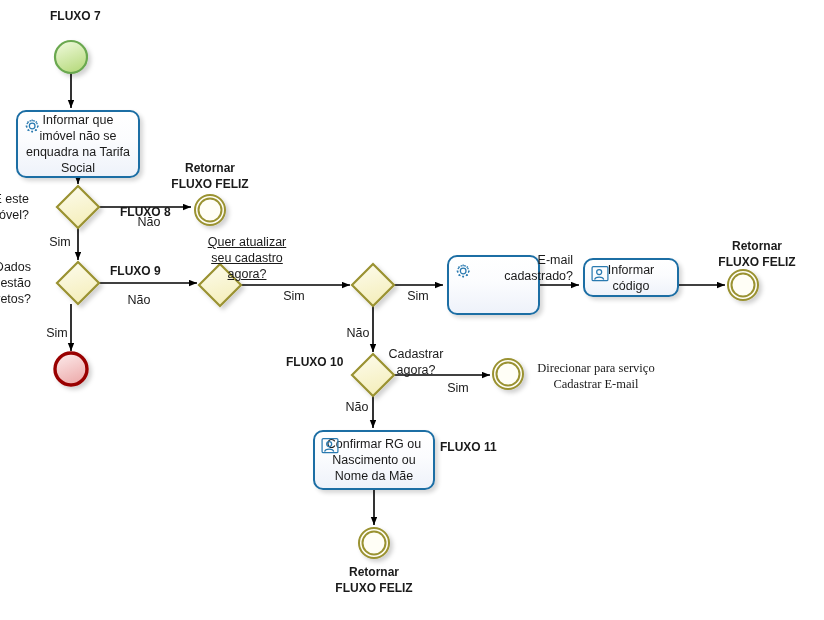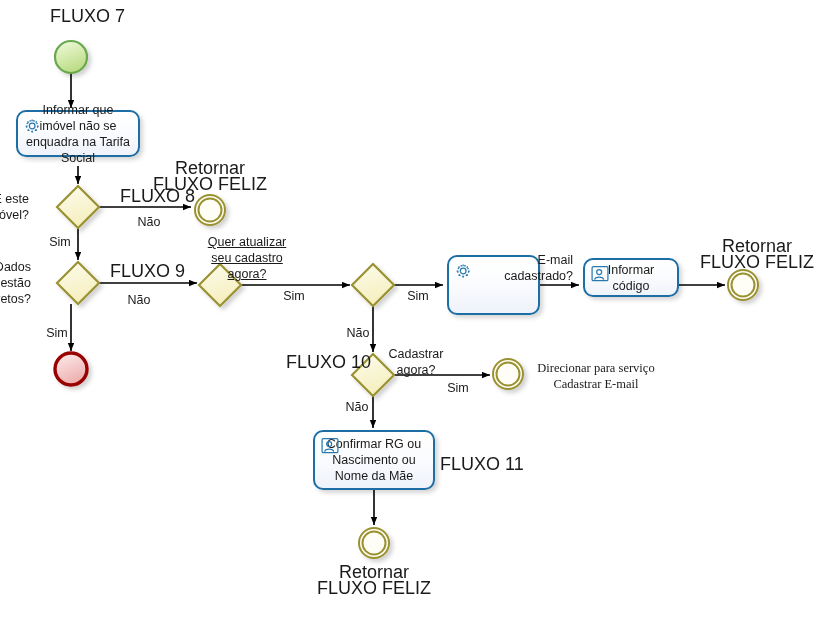--- a/index.html
+++ b/index.html
@@ -27,22 +27,22 @@
   .lbl {
     position: absolute;
     font-family: "Liberation Sans", sans-serif;
     font-size: 12.5px;
     color: #1a1a1a;
     line-height: 16px;
     white-space: pre;
     text-align: center;
   }
   .lbl.bold {
-    font-weight: normal;
-    font-size: 18px;
+    font-weight: bold;
+    font-size: 12px;
   }
   .taskbox {
     position: absolute;
     box-sizing: border-box;
     border: 2px solid #1c6ea4;
     border-radius: 10px;
     background: linear-gradient(180deg, #ffffff 0%, #fbfcfe 45%, #eef2fa 100%);
     box-shadow: 3px 3px 4px rgba(0,0,0,0.16);
     display: flex;
     align-items: center;
@@ -121,21 +121,21 @@
         <circle cx="743" cy="285" r="15" fill="#fffef6" stroke="#9a9231" stroke-width="2" filter="url(#softshadow)"></circle>
         <circle cx="743" cy="285" r="11.5" fill="#fffef6" stroke="#9a9231" stroke-width="2"></circle>
         <circle cx="508" cy="374" r="15" fill="#fffef6" stroke="#9a9231" stroke-width="2" filter="url(#softshadow)"></circle>
         <circle cx="508" cy="374" r="11.5" fill="#fffef6" stroke="#9a9231" stroke-width="2"></circle>
         <circle cx="374" cy="543" r="15" fill="#fffef6" stroke="#9a9231" stroke-width="2" filter="url(#softshadow)"></circle>
         <circle cx="374" cy="543" r="11.5" fill="#fffef6" stroke="#9a9231" stroke-width="2"></circle>
       </g>
   </svg>
 
   <div id="tasks-container">
-      <div class="taskbox" style="left: 16px; top: 110px; width: 124px; height: 47px;">
+      <div class="taskbox" style="left: 16px; top: 110px; width: 124px; height: 68px;">
         <span class="taskicon"><svg viewBox="0 0 24 24" width="20" height="20" aria-hidden="true">
   <g fill="none" stroke="#2a7ab0" stroke-width="1.5">
     <circle cx="11" cy="12" r="3.4"></circle>
     <path d="M11 4.2 L11 6.2 M11 17.8 L11 19.8 M3.2 12 L5.2 12 M16.8 12 L18.8 12
              M5.5 6.5 L6.9 7.9 M15.1 16.1 L16.5 17.5 M5.5 17.5 L6.9 16.1 M15.1 7.9 L16.5 6.5"></path>
     <circle cx="11" cy="12" r="6.6" stroke-dasharray="2.2 2.3"></circle>
   </g>
 </svg></span>
         <div class="tasklabel">Informar que
 imóvel não se
@@ -171,24 +171,24 @@
     <path d="M5.6 18.8 C6.2 14.6 15.8 14.6 16.4 18.8"></path>
   </g>
 </svg></span>
         <div class="tasklabel">Confirmar RG ou
 Nascimento ou
 Nome da Mãe</div>
       </div>
     </div>
   <div id="labels-container">
       <div class="lbl bold" style="top: 8px; white-space: pre; left: 50px; text-align: left;">FLUXO 7</div>
-      <div class="lbl bold" style="top: 188px; white-space: pre; left: 120px; text-align: left;">FLUXO 8</div>
+      <div class="lbl bold" style="top: 204px; white-space: pre; left: 120px; text-align: left;">FLUXO 8</div>
       <div class="lbl bold" style="top: 263px; white-space: pre; left: 110px; text-align: left;">FLUXO 9</div>
       <div class="lbl bold" style="top: 354px; white-space: pre; left: 286px; text-align: center;">FLUXO 10</div>
-      <div class="lbl bold" style="top: 456px; white-space: pre; left: 440px; text-align: center;">FLUXO 11</div>
+      <div class="lbl bold" style="top: 439px; white-space: pre; left: 440px; text-align: center;">FLUXO 11</div>
       <div class="lbl" style="top: 191px; white-space: pre; left: -371px; width: 400px; text-align: right;">É este
 imóvel?</div>
       <div class="lbl" style="top: 259px; white-space: pre; left: -369px; width: 400px; text-align: right;">Dados
 estão
 corretos?</div>
       <div class="lbl" style="top: 234px; white-space: pre; left: 47px; width: 400px; text-align: center; transform: none; overflow: visible; display: inline-block; text-decoration: underline;">Quer atualizar
 seu cadastro
 agora?</div>
       <div class="lbl" style="top: 252px; white-space: pre; left: 173px; width: 400px; text-align: right; transform: none; overflow: visible; display: inline-block;">E-mail
 cadastrado?</div>

